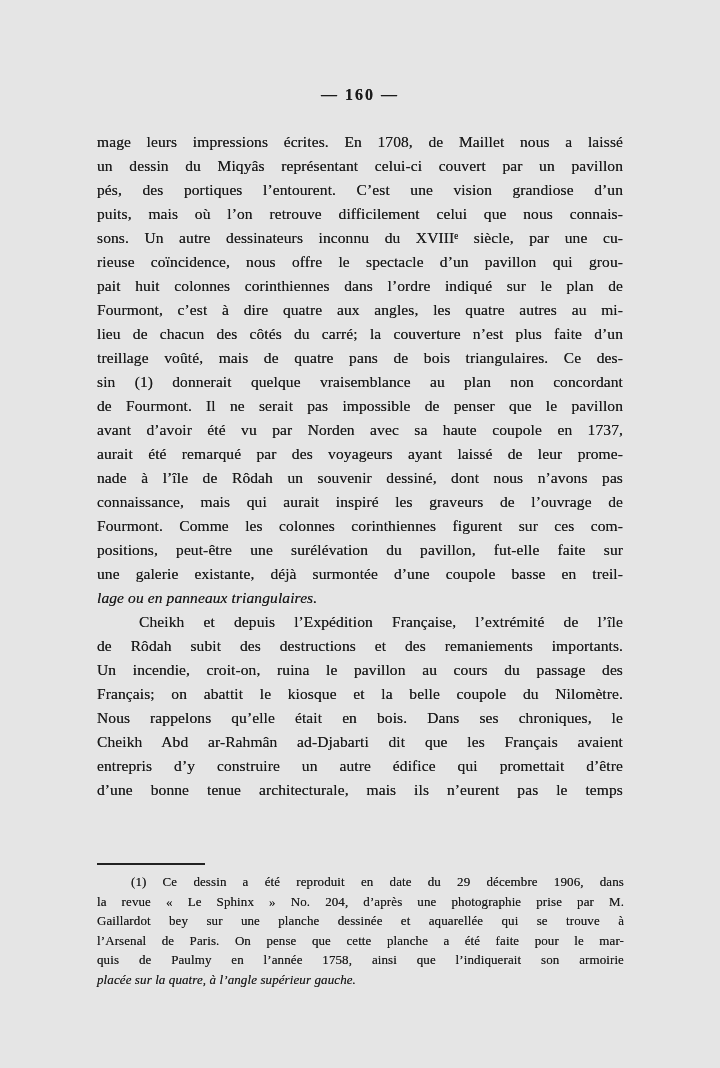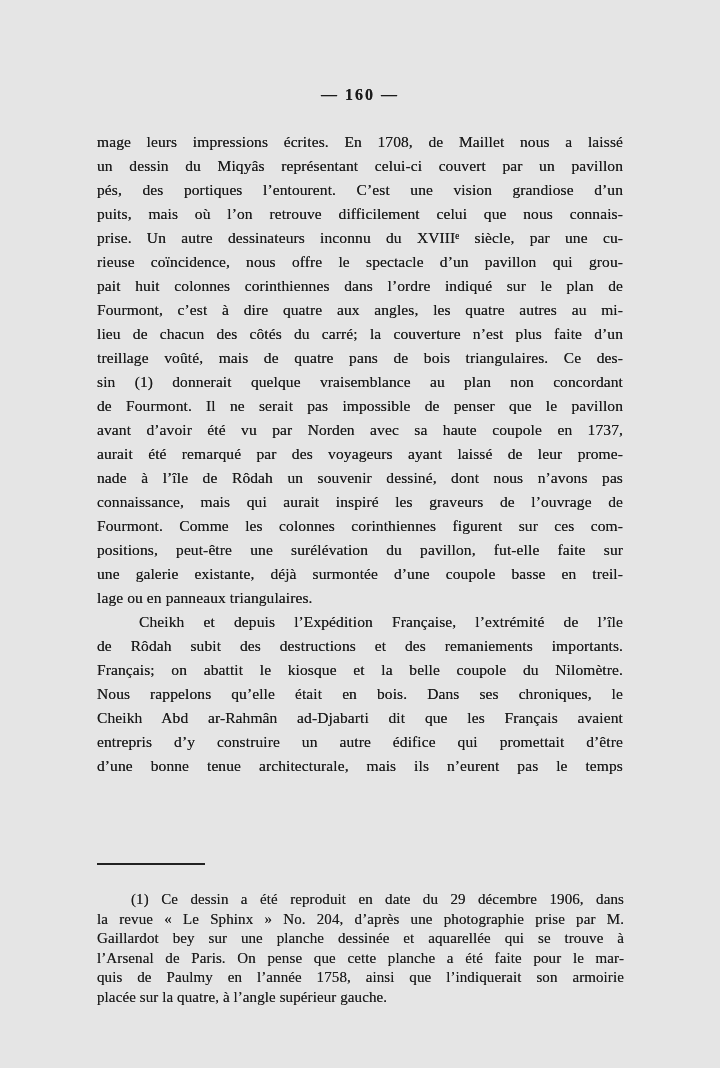--- a/index.html
+++ b/index.html
@@ -36,66 +36,68 @@
   .footnote-rule {
     position: absolute;
     top: 863px;
     left: 97px;
     width: 108px;
     height: 0;
     border-top: 2.5px solid #222;
   }
   .footnote {
     position: absolute;
-    top: 890px;
+    top: 872px;
     left: 97px;
     width: 527px;
-    font-size: 15px;
+    font-size: 13px;
     line-height: 19.5px;
     letter-spacing: 0.1px;
     text-shadow: 0 0 0.4px rgba(0,0,0,0.6);
   }
   .tline {
     text-align: justify;
     text-align-last: justify;
     white-space: normal;
   }
   .tline.final {
     text-align-last: left;
+    font-style: italic;
   }
 </style>
 </head>
 <body>
 
 <div class="page">
   <div class="page-number">— 160 —</div>
 
   <div class="body-text">
       <div class="tline">mage leurs impressions écrites. En 1708, de Maillet nous a laissé</div>
       <div class="tline">un dessin du Miqyâs représentant celui-ci couvert par un pavillon</div>
       <div class="tline">pés, des portiques l’entourent. C’est une vision grandiose d’un</div>
       <div class="tline">puits, mais où l’on retrouve difficilement celui que nous connais-</div>
-      <div class="tline">prise. Un autre dessinateurs inconnu du XVIIIᵉ siècle, par une cu-</div>
+      <div class="tline">sons. Un autre dessinateurs inconnu du XVIIIᵉ siècle, par une cu-</div>
       <div class="tline">rieuse coïncidence, nous offre le spectacle d’un pavillon qui grou-</div>
       <div class="tline">pait huit colonnes corinthiennes dans l’ordre indiqué sur le plan de</div>
       <div class="tline">Fourmont, c’est à dire quatre aux angles, les quatre autres au mi-</div>
       <div class="tline">lieu de chacun des côtés du carré; la couverture n’est plus faite d’un</div>
       <div class="tline">treillage voûté, mais de quatre pans de bois triangulaires. Ce des-</div>
       <div class="tline">sin (1) donnerait quelque vraisemblance au plan non concordant</div>
       <div class="tline">de Fourmont. Il ne serait pas impossible de penser que le pavillon</div>
       <div class="tline">avant d’avoir été vu par Norden avec sa haute coupole en 1737,</div>
       <div class="tline">aurait été remarqué par des voyageurs ayant laissé de leur prome-</div>
       <div class="tline">nade à l’île de Rôdah un souvenir dessiné, dont nous n’avons pas</div>
       <div class="tline">connaissance, mais qui aurait inspiré les graveurs de l’ouvrage de</div>
       <div class="tline">Fourmont. Comme les colonnes corinthiennes figurent sur ces com-</div>
       <div class="tline">positions, peut-être une surélévation du pavillon, fut-elle faite sur</div>
       <div class="tline">une galerie existante, déjà surmontée d’une coupole basse en treil-</div>
       <div class="tline final">lage ou en panneaux triangulaires.</div>
       <div class="tline" style="text-indent: 42px;">Cheikh et depuis l’Expédition Française, l’extrémité de l’île</div>
       <div class="tline">de Rôdah subit des destructions et des remaniements importants.</div>
+      <div class="tline">Un incendie, croit-on, ruina le pavillon au cours du passage des</div>
       <div class="tline">Français; on abattit le kiosque et la belle coupole du Nilomètre.</div>
       <div class="tline">Nous rappelons qu’elle était en bois. Dans ses chroniques, le</div>
       <div class="tline">Cheikh Abd ar-Rahmân ad-Djabarti dit que les Français avaient</div>
       <div class="tline">entrepris d’y construire un autre édifice qui promettait d’être</div>
       <div class="tline">d’une bonne tenue architecturale, mais ils n’eurent pas le temps</div>
     </div>
 
   <div class="footnote-rule"></div>
 
   <div class="footnote">

